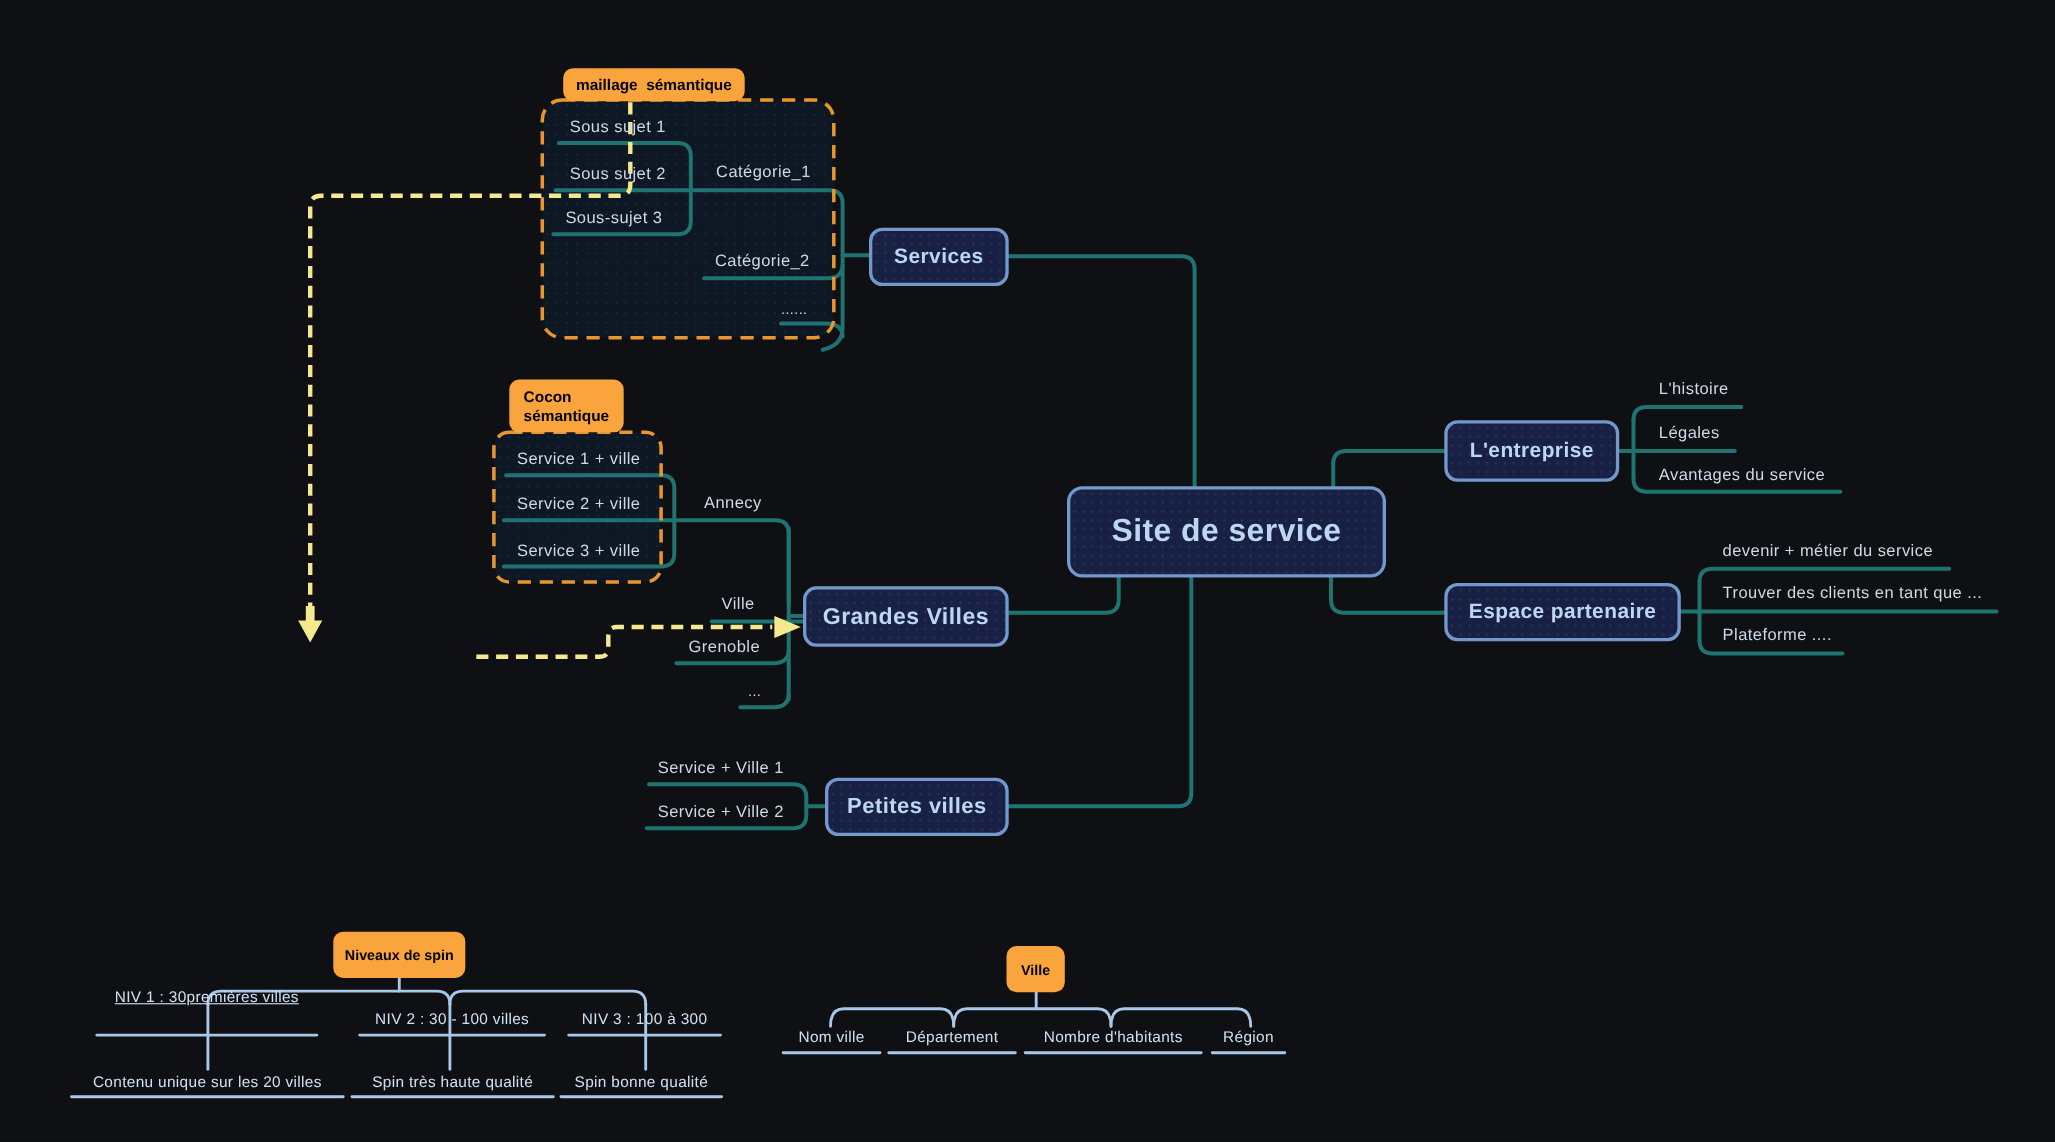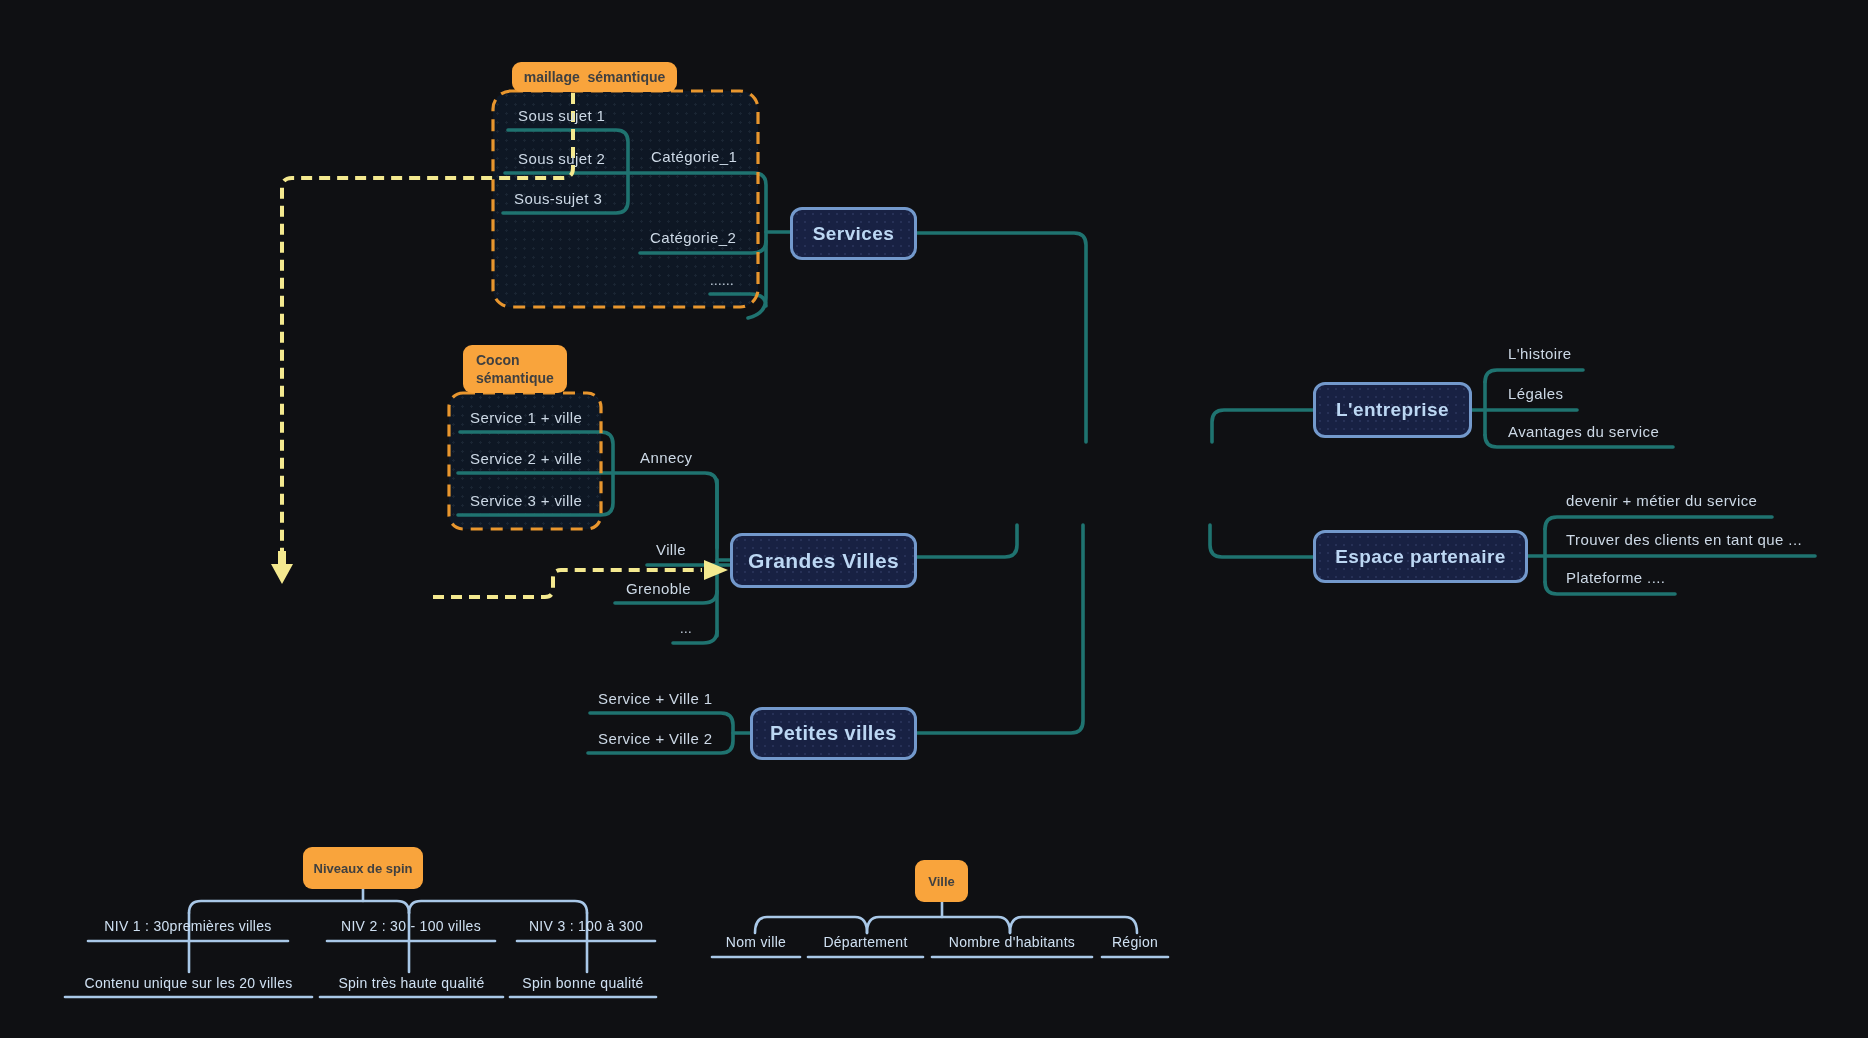--- a/index.html
+++ b/index.html
@@ -10,21 +10,21 @@
   .dashed-fill{position:absolute;background:#0e1724;border-radius:18px;
     background-image:radial-gradient(#1a2533 1px,transparent 1.2px);background-size:9px 9px;}
   
   .node{position:absolute;display:flex;align-items:center;justify-content:center;
     background:#182143;border:3px solid #7399cc;border-radius:12px;color:#bcd7f3;
     font-weight:600;letter-spacing:.4px;
     background-image:radial-gradient(#273157 1px,transparent 1.2px);background-size:8px 8px;
     box-sizing:border-box;}
   
   .tag{position:absolute;display:flex;align-items:center;justify-content:center;
-    background:#f9a43c;border-radius:9px;color:#404040;font-weight:600;box-sizing:border-box;}
+    background:#f9a43c;border-radius:9px;color:#000000;font-weight:600;box-sizing:border-box;}
   
   .t{position:absolute;color:#cdd9e6;font-size:15px;letter-spacing:.4px;white-space:nowrap;}
   .tree-t{position:absolute;color:#cfe0f2;font-size:14px;letter-spacing:.3px;white-space:nowrap;text-align:center;}
 </style>
 </head>
 <body>
 
 <div id="canvas">
 
   <div class="dashed-fill" style="left:493px;top:91px;width:265px;height:216px;"></div>
@@ -108,20 +108,23 @@
     <span>Cocon</span>
     <span>sémantique</span>
   </div>
   <div class="tag" style="left:303px;top:847px;width:120px;height:42px;font-size:13px;">
     <span>Niveaux de spin</span>
   </div>
   <div class="tag" style="left:915px;top:860px;width:53px;height:42px;font-size:13px;">
     <span>Ville</span>
   </div>
 
+  <div class="node" style="left:970px;top:442px;width:290px;height:83px;font-size:29px;border-radius:14px;">
+    <span>Site de service</span>
+  </div>
   <div class="node" style="left:790px;top:207px;width:127px;height:53px;font-size:19px;">
     <span>Services</span>
   </div>
   <div class="node" style="left:730px;top:533px;width:187px;height:55px;font-size:21px;">
     <span>Grandes Villes</span>
   </div>
   <div class="node" style="left:750px;top:707px;width:167px;height:53px;font-size:20px;">
     <span>Petites villes</span>
   </div>
   <div class="node" style="left:1313px;top:530px;width:215px;height:53px;font-size:19px;">
@@ -151,21 +154,21 @@
   <div class="t" style="left:598px;top:730px;">Service + Ville 2</div>
 
   <div class="t" style="left:1508px;top:345px;">L'histoire</div>
   <div class="t" style="left:1508px;top:385px;">Légales</div>
   <div class="t" style="left:1508px;top:423px;">Avantages du service</div>
 
   <div class="t" style="left:1566px;top:492px;">devenir + métier du service</div>
   <div class="t" style="left:1566px;top:531px;">Trouver des clients en tant que ...</div>
   <div class="t" style="left:1566px;top:569px;">Plateforme ....</div>
 
-  <div class="tree-t" style="left:88px;top:918px;width:200px;">NIV 1 : 30premières villes</div>
+  <div class="tree-t" style="left:88px;top:898px;width:200px;text-decoration:underline;">NIV 1 : 30premières villes</div>
   <div class="tree-t" style="left:327px;top:918px;width:168px;">NIV 2 : 30 - 100 villes</div>
   <div class="tree-t" style="left:517px;top:918px;width:138px;">NIV 3 : 100 à 300</div>
   <div class="tree-t" style="left:65px;top:975px;width:247px;">Contenu unique sur les 20 villes</div>
   <div class="tree-t" style="left:320px;top:975px;width:183px;">Spin très haute qualité</div>
   <div class="tree-t" style="left:510px;top:975px;width:146px;">Spin bonne qualité</div>
 
   <div class="tree-t" style="left:712px;top:934px;width:88px;">Nom ville</div>
   <div class="tree-t" style="left:808px;top:934px;width:115px;">Département</div>
   <div class="tree-t" style="left:932px;top:934px;width:160px;">Nombre d'habitants</div>
   <div class="tree-t" style="left:1102px;top:934px;width:66px;">Région</div>

